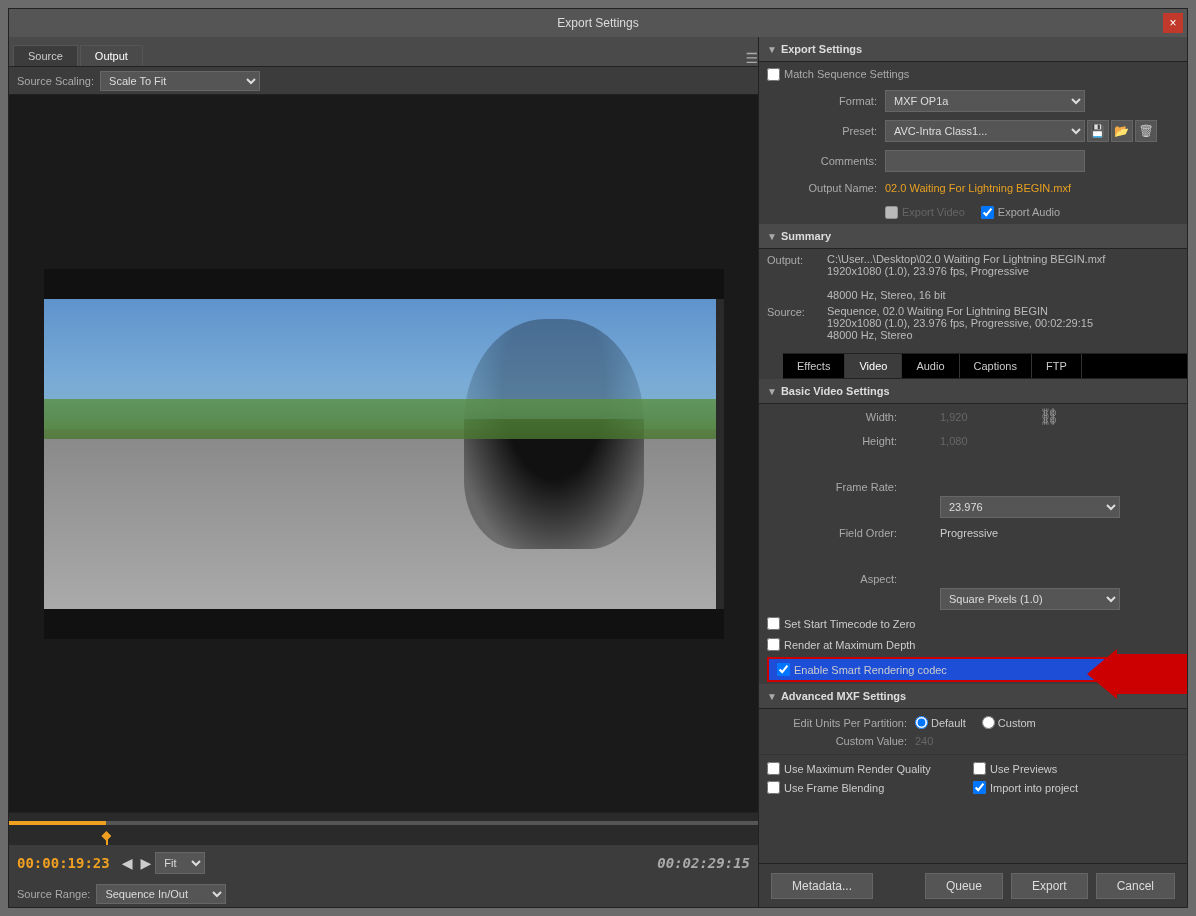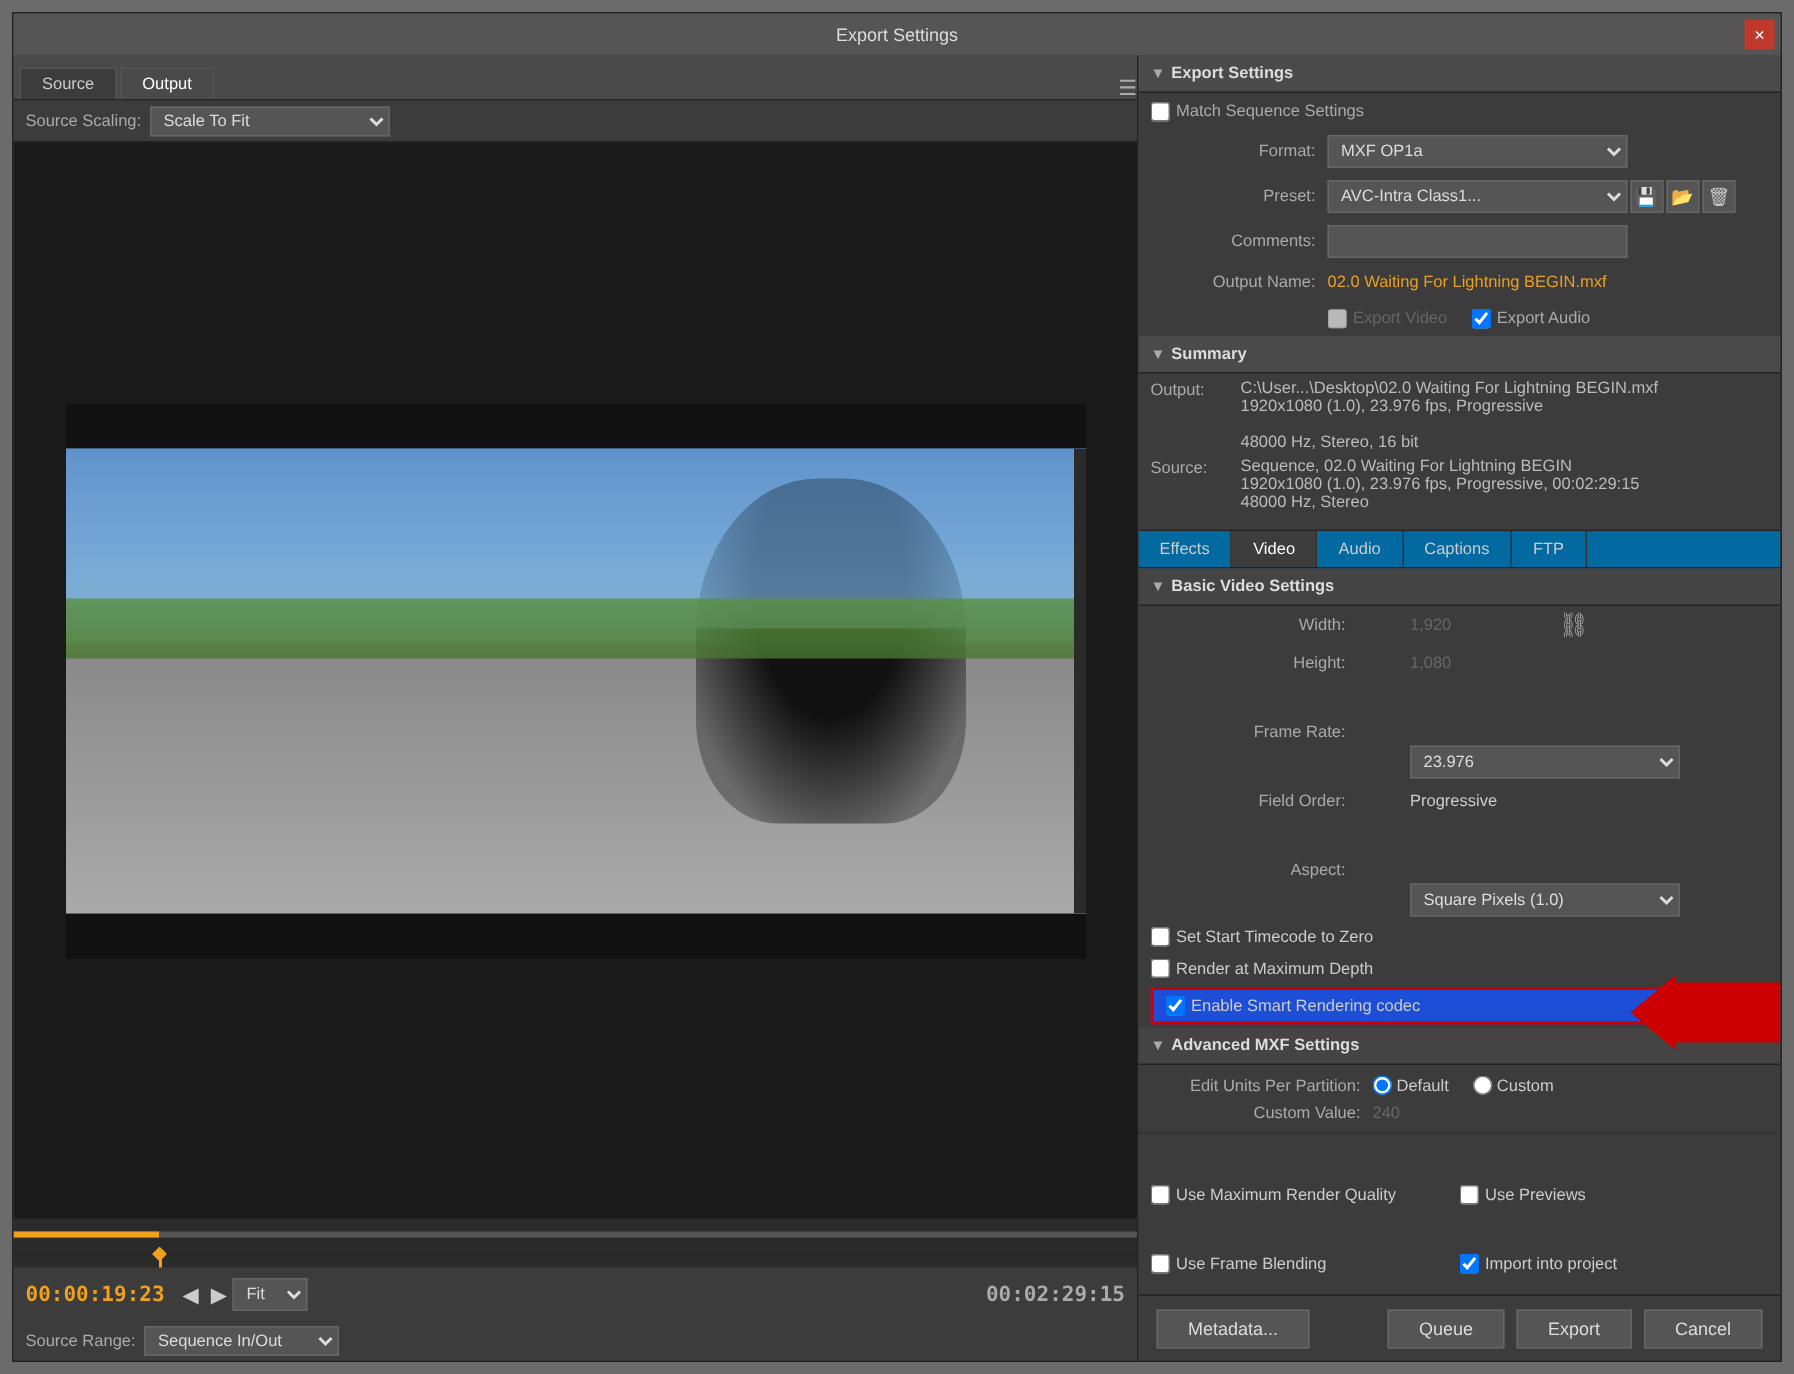--- a/index.html
+++ b/index.html
@@ -200,20 +200,21 @@
       font-weight: bold;
       font-family: monospace;
       margin-right: 8px;
     }
     .timecode-end {
       color: #aaa;
       font-size: 14px;
       font-weight: bold;
       font-family: monospace;
       margin-left: auto;
+      font-style: italic;
     }
     .ctrl-btn {
       background: none;
       border: none;
       color: #ccc;
       cursor: pointer;
       font-size: 14px;
       padding: 2px 4px;
     }
     .fit-select {
@@ -389,23 +390,24 @@
     }
     .summary-val {
       color: #bbb;
       font-size: 11px;
       flex: 1;
     }
 
     
     .tabs-row {
       display: flex;
-      background: #0369a1;
+      background: #000000;
       border-bottom: 1px solid #222;
       border-top: 1px solid #222;
+      margin-left: 24px;
     }
     .right-tab {
       padding: 6px 14px;
       color: #ccc;
       cursor: pointer;
       font-size: 11px;
       border-right: 1px solid #333;
     }
     .right-tab.active {
       background: #3c3c3c;
@@ -531,21 +533,20 @@
     }
     .bottom-check-row {
       display: flex;
       align-items: center;
       padding: 3px 0;
     }
     .bottom-check-col {
       display: flex;
       align-items: center;
       flex: 1;
-      margin-top: 27px;
     }
     .bcheck-label {
       color: #ccc;
       font-size: 11px;
       margin-left: 4px;
     }
 
     
     .footer-bar {
       flex-shrink: 0;

